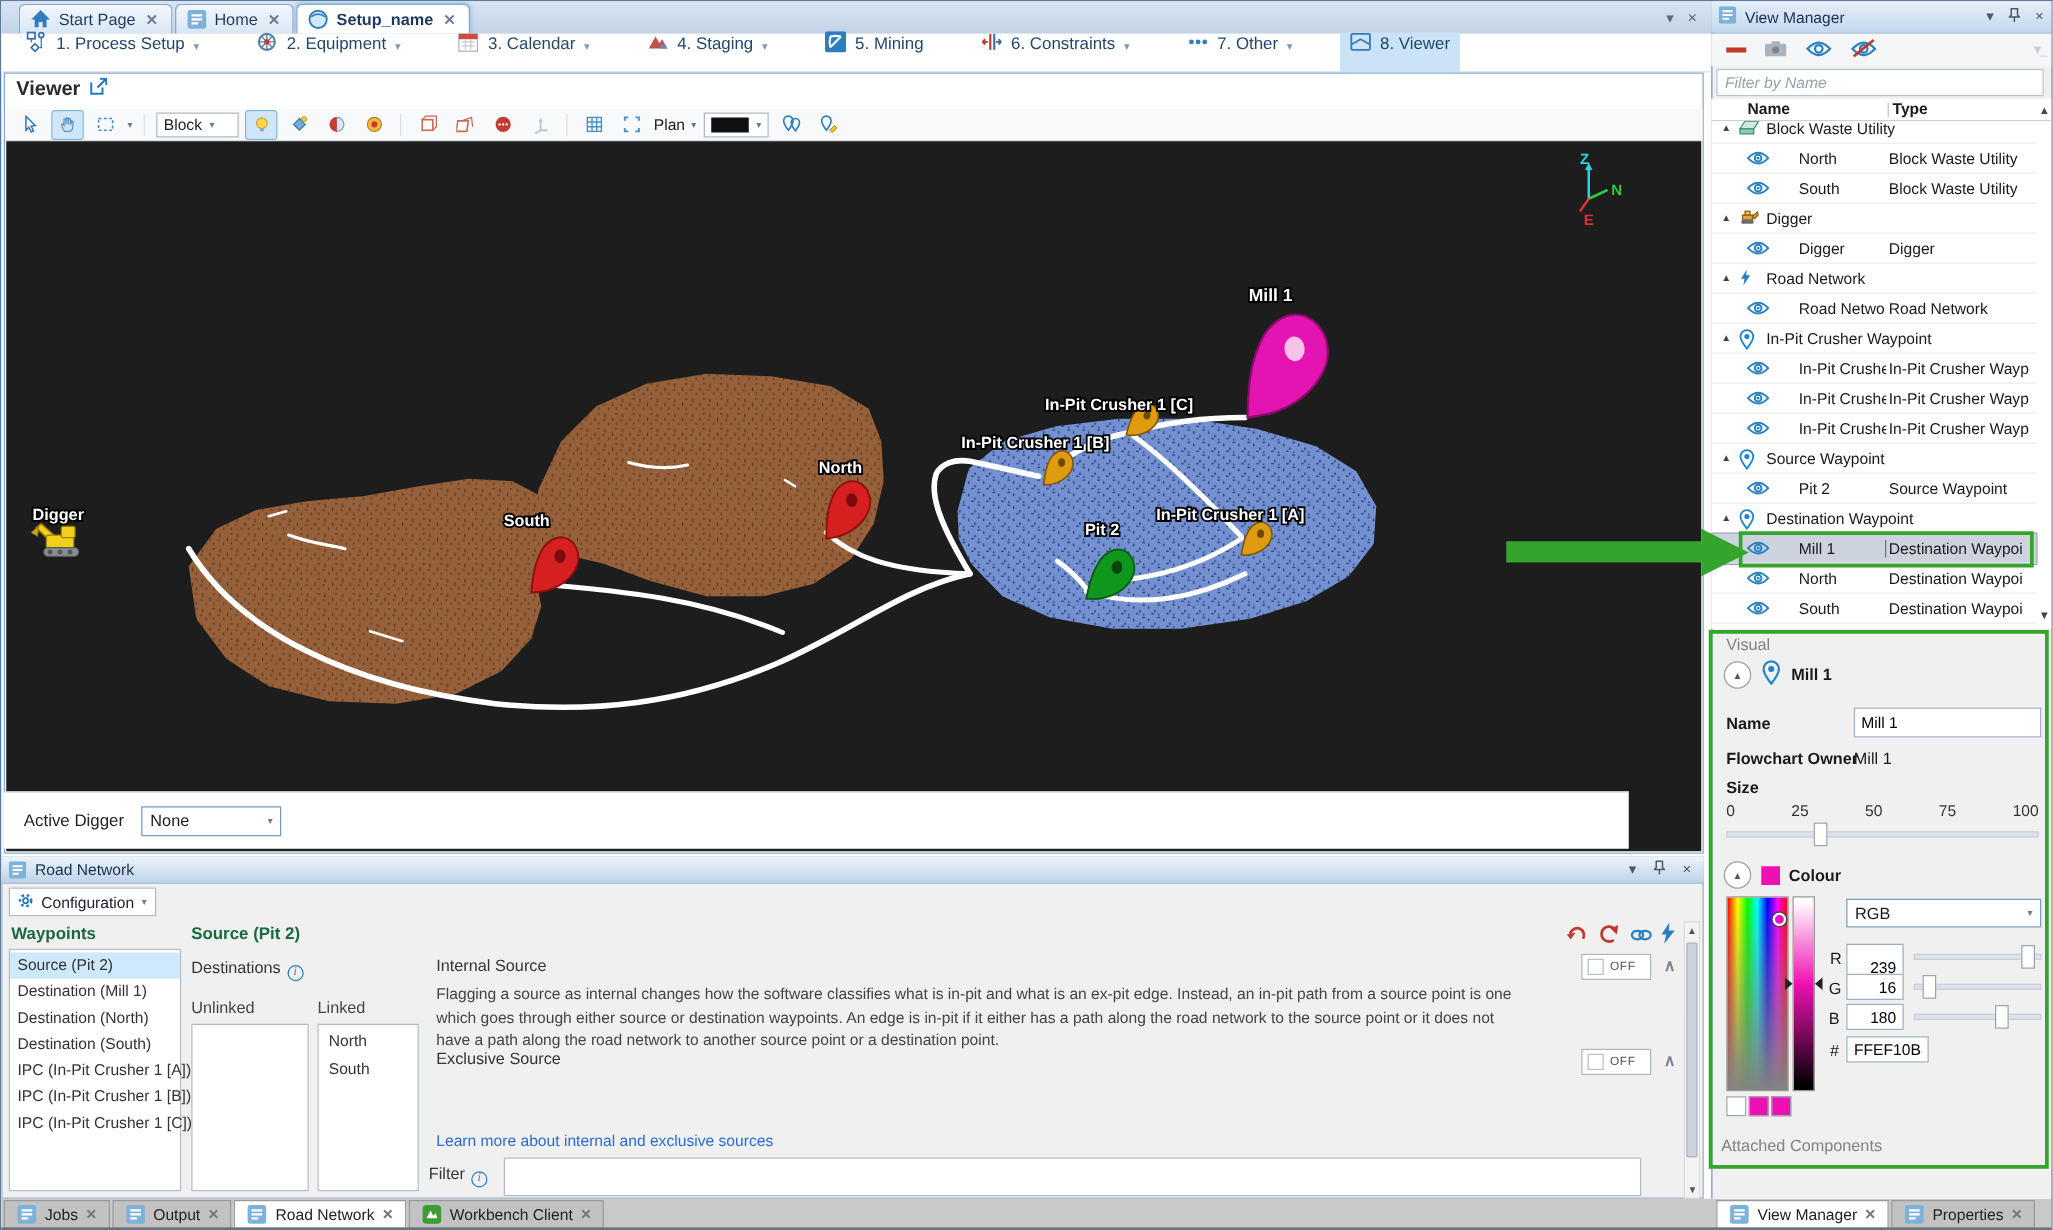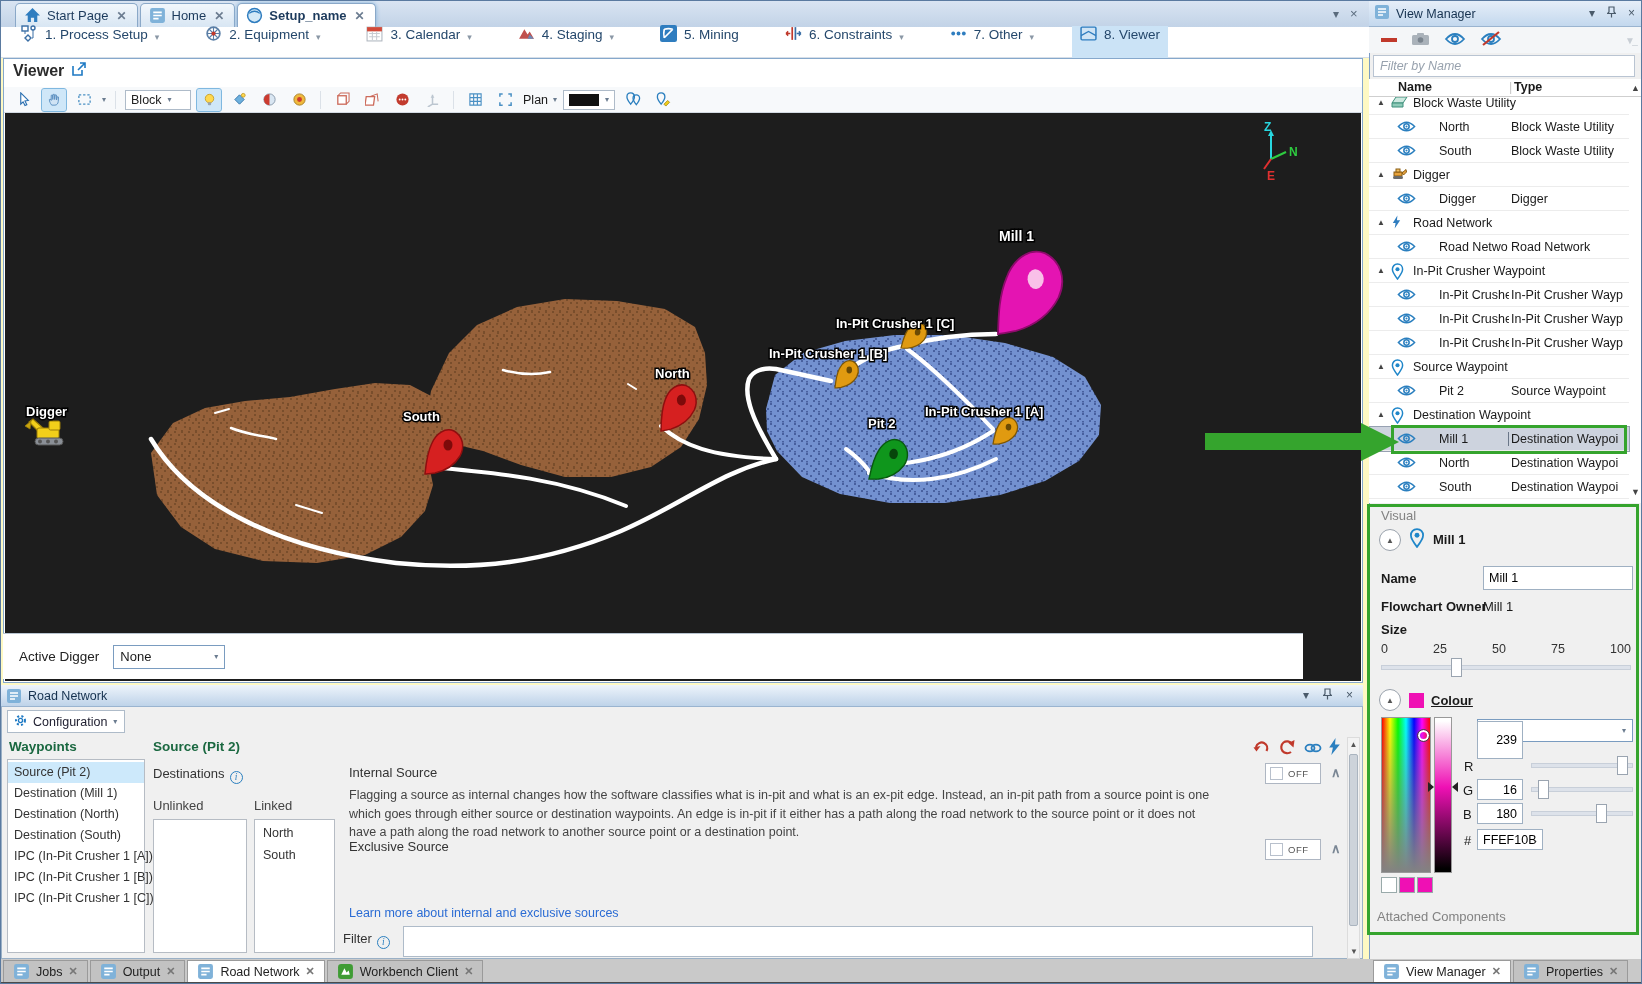--- a/index.html
+++ b/index.html
@@ -1,17 +1,17 @@
 <!DOCTYPE html>
 <html><head>
 <meta charset="utf-8">
 <style>
   * { margin:0; padding:0; box-sizing:border-box; }
   html,body { background:#9aa0a8; }
-  .app { position:relative; width:1642px; height:984px; background:#fef9c3;
+  .app { position:relative; width:1642px; height:984px; background:#ffffff;
          font-family:"Liberation Sans",sans-serif; font-size:12.5px; color:#1a1a1a;
          overflow:hidden; border:1px solid #5a7aa0; }
   .abs { position:absolute; }
 
   
   #tabstrip { left:0; top:0; width:1368px; height:26px;
     background:linear-gradient(#d9e4f2,#c2d3e7); display:flex; align-items:flex-end; padding-left:14px; gap:2px; }
   .doctab { height:24px; display:flex; align-items:center; gap:6px; padding:0 10px 0 8px;
     border:1px solid #8aa8c8; border-bottom:none; border-radius:5px 5px 0 0;
     background:linear-gradient(#f2f7fc,#d8e6f3); font-size:13px; color:#1c3a5c; }
@@ -809,36 +809,36 @@
       <span>50</span>
       <span>75</span>
       <span>100</span>
     </div>
   <div class="abs slider-track" style="left:1380px;top:664px;width:250px;">
     <div id="size-handle" class="slider-handle" style="top: -8px; left: 69px;"></div>
   </div>
 
   <div class="abs circlebtn" style="left:1378px;top:688px;">▲</div>
   <div class="abs" style="left:1408px;top:692px;width:15px;height:15px;background:#EF10B4;"></div>
-  <div class="abs blbl" style="left:1430px;top:692px;text-decoration:underline;">Colour</div>
+  <div class="abs blbl" style="left:1430px;top:692px;">Colour</div>
 
   <div id="hue-square" class="abs" style="left:1380px;top:716px;width:50px;height:156px;">
     <div style="position:absolute;left:36px;top:12px;width:11px;height:11px;border:2px solid #fff;outline:1px solid #444;border-radius:50%;"></div>
   </div>
   <div id="val-bar" class="abs" style="left:1433px;top:716px;width:18px;height:156px;">
     <div style="position:absolute;left:-7px;top:64px;width:0;height:0;border-top:5px solid transparent;border-bottom:5px solid transparent;border-left:6px solid #222;"></div>
     <div style="position:absolute;right:-7px;top:64px;width:0;height:0;border-top:5px solid transparent;border-bottom:5px solid transparent;border-right:6px solid #222;"></div>
   </div>
   <div class="abs combo" style="left:1476px;top:718px;width:156px;height:23px;">
     <span>RGB</span>
       <span class="tcaret">▾</span>
   </div>
 
   <div class="abs" style="left:1463px;top:758px;font-size:13px;">R</div>
-  <input class="abs vinput" style="left: 1476px; top: 720px; width: 46px; height: 38px; text-align: right;" value="239">
+  <input class="abs vinput" style="left: 1476px; top: 754px; width: 46px; height: 38px; text-align: right;" value="239">
   <div class="abs slider-track" style="left:1530px;top:762px;width:102px;">
       <div class="slider-handle rgbh" style="top: -8px; left: 85px;"></div>
     </div>
 
   <div class="abs" style="left:1462px;top:782px;font-size:13px;">G</div>
   <input class="abs vinput" style="left: 1476px; top: 778px; width: 46px; height: 21px; text-align: right;" value="16">
   <div class="abs slider-track" style="left:1530px;top:786px;width:102px;">
       <div class="slider-handle rgbh" style="top: -8px; left: 6px;"></div>
     </div>
 

